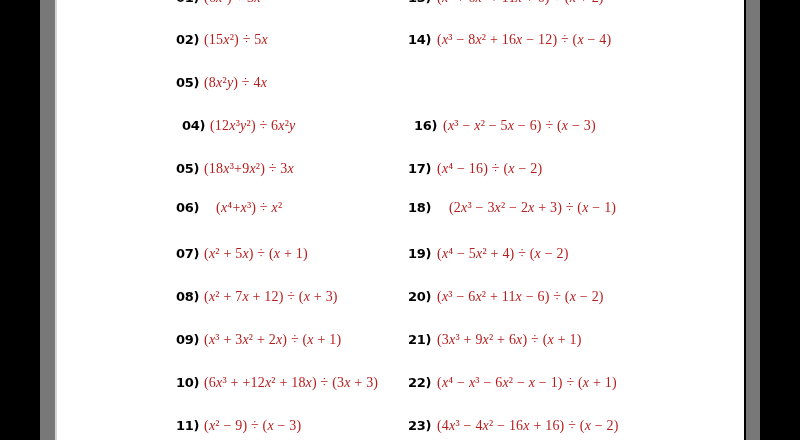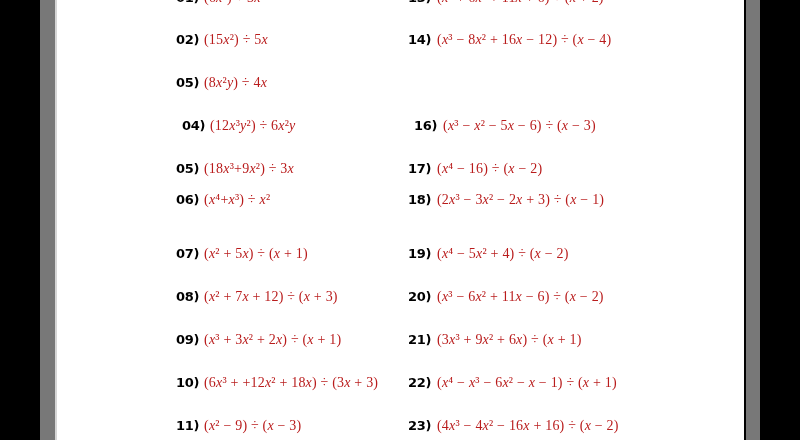--- a/index.html
+++ b/index.html
@@ -56,21 +56,21 @@
     color: #b91c1c;
     letter-spacing: 0.2px;
   }
   .expr i { font-style: italic; }
   
   .r0  { top: -10px; }
   .r1  { top:  32px; }
   .r2  { top:  75px; }
   .r3  { top: 118px; margin-left: 6px; }
   .r4  { top: 161px; }
-  .r5  { top: 192px; }
+  .r5  { top: 200px; gap: 12px; }
   .r6  { top: 246px; }
   .r7  { top: 289px; }
   .r8  { top: 332px; }
   .r9  { top: 375px; }
   .r10 { top: 418px; }
 </style>
 </head>
 <body>
 
 <div class="viewer-canvas">

